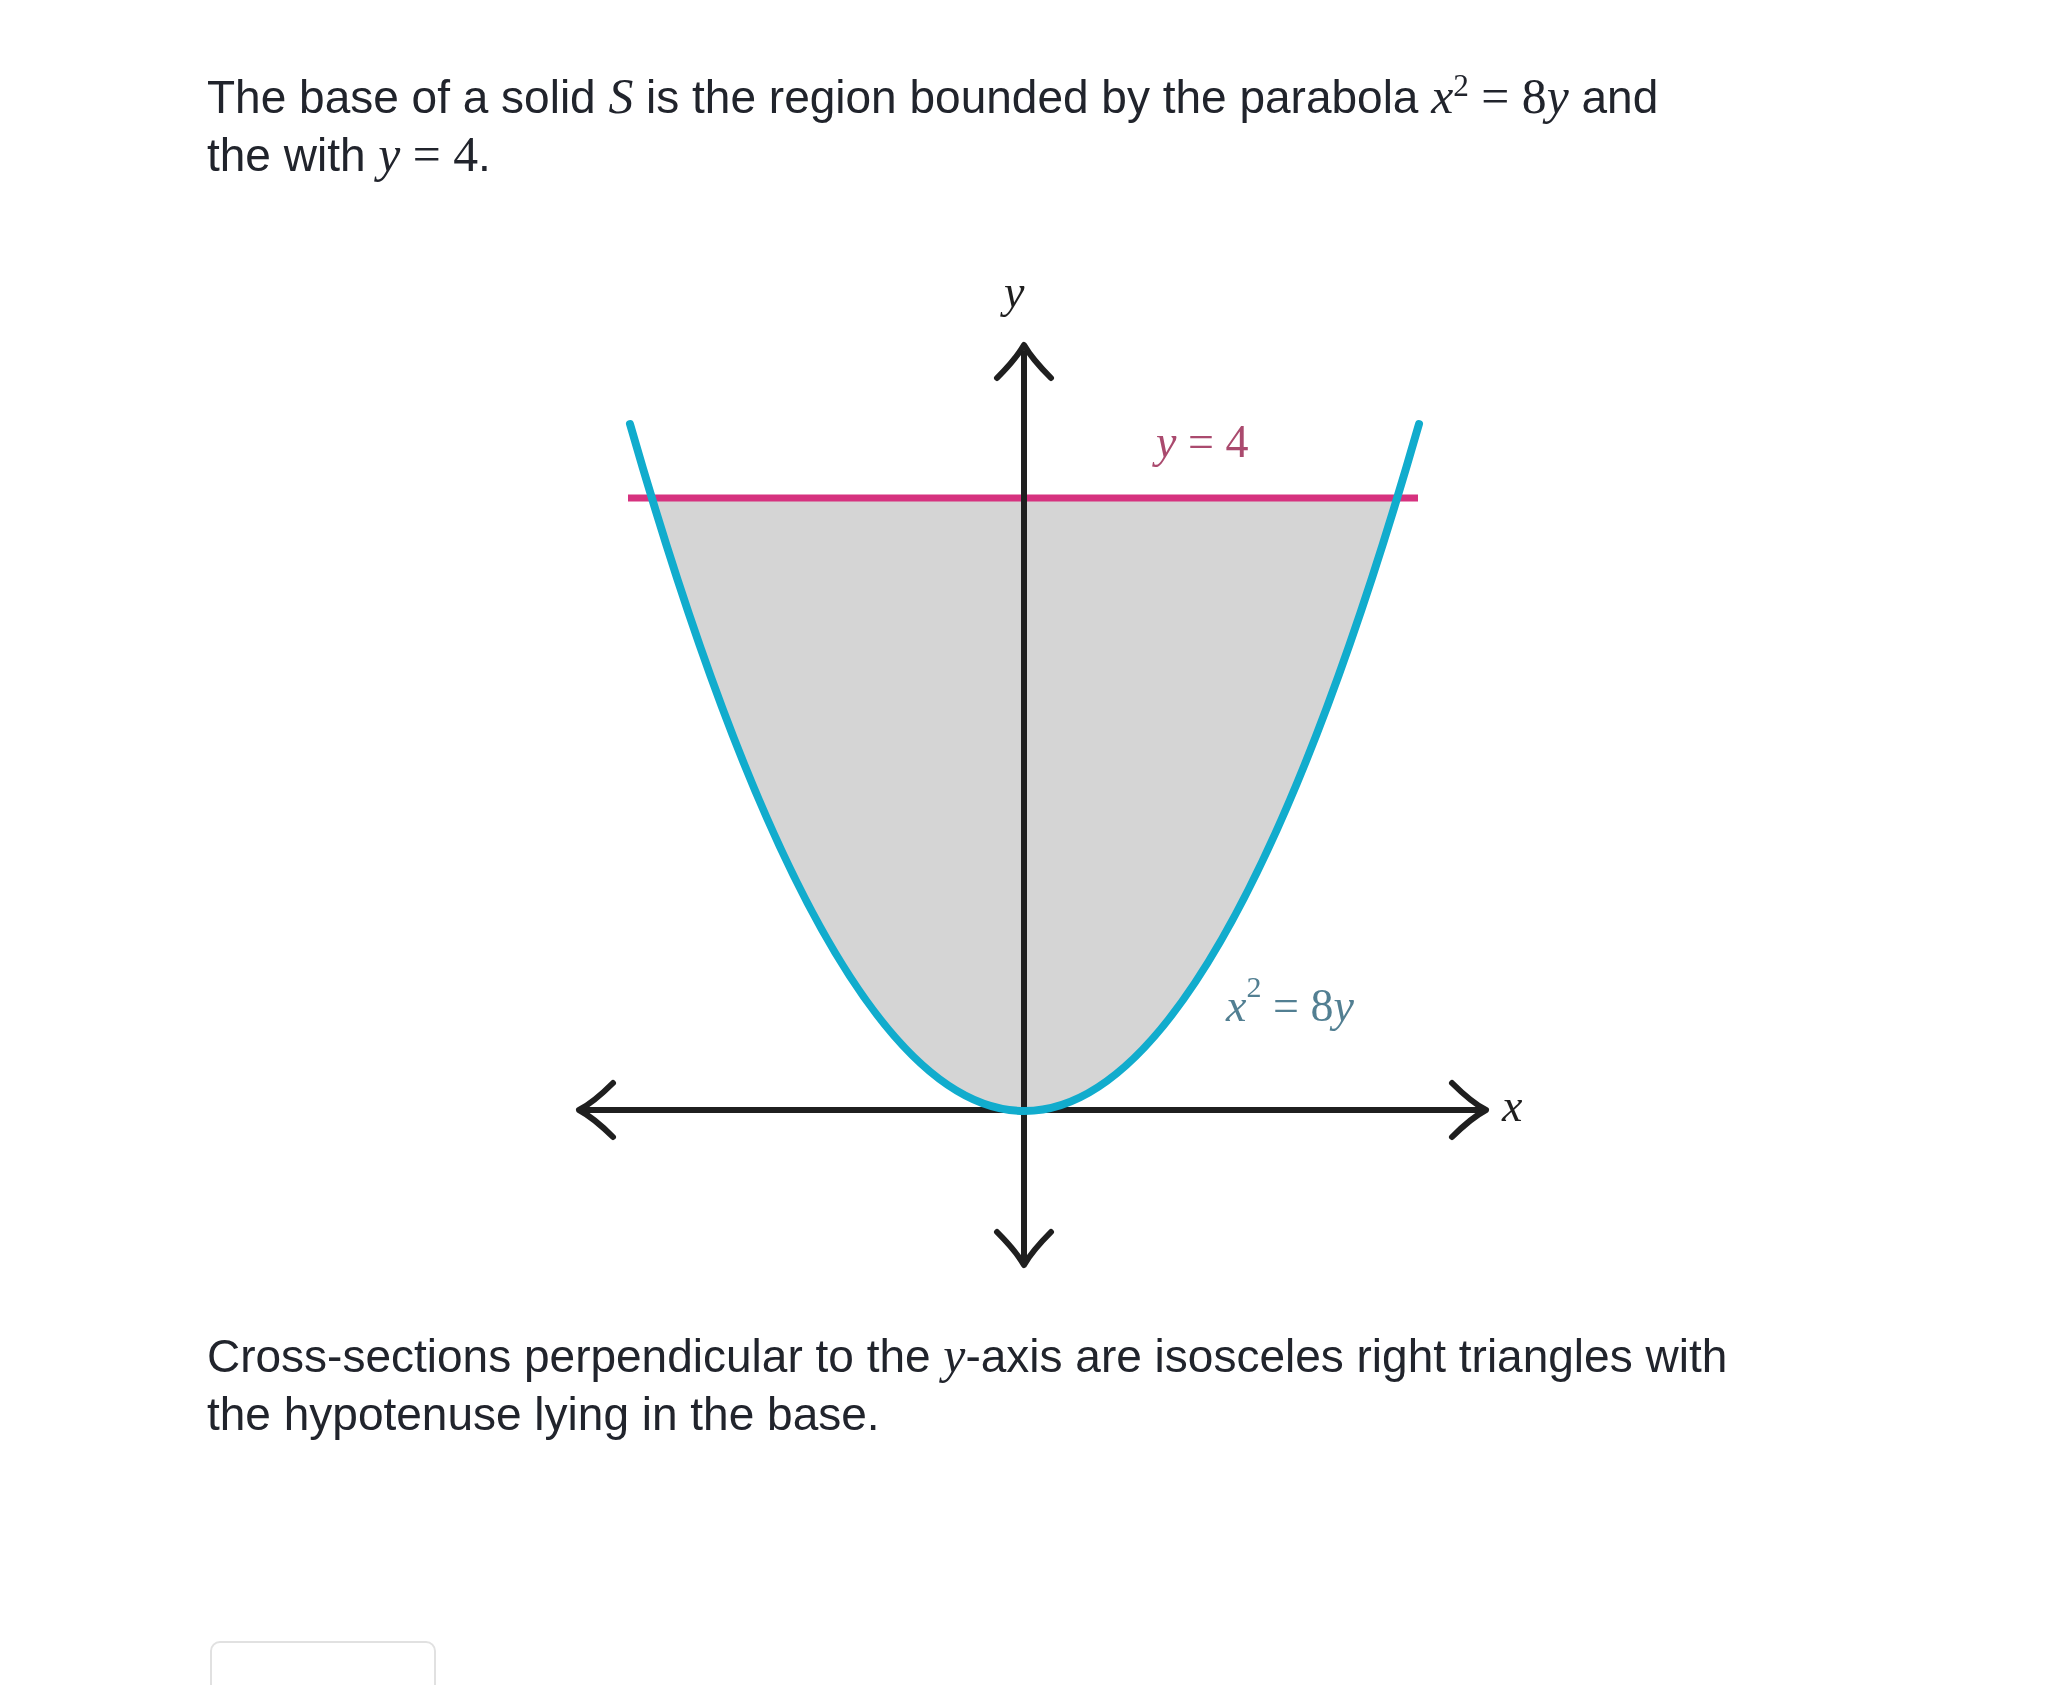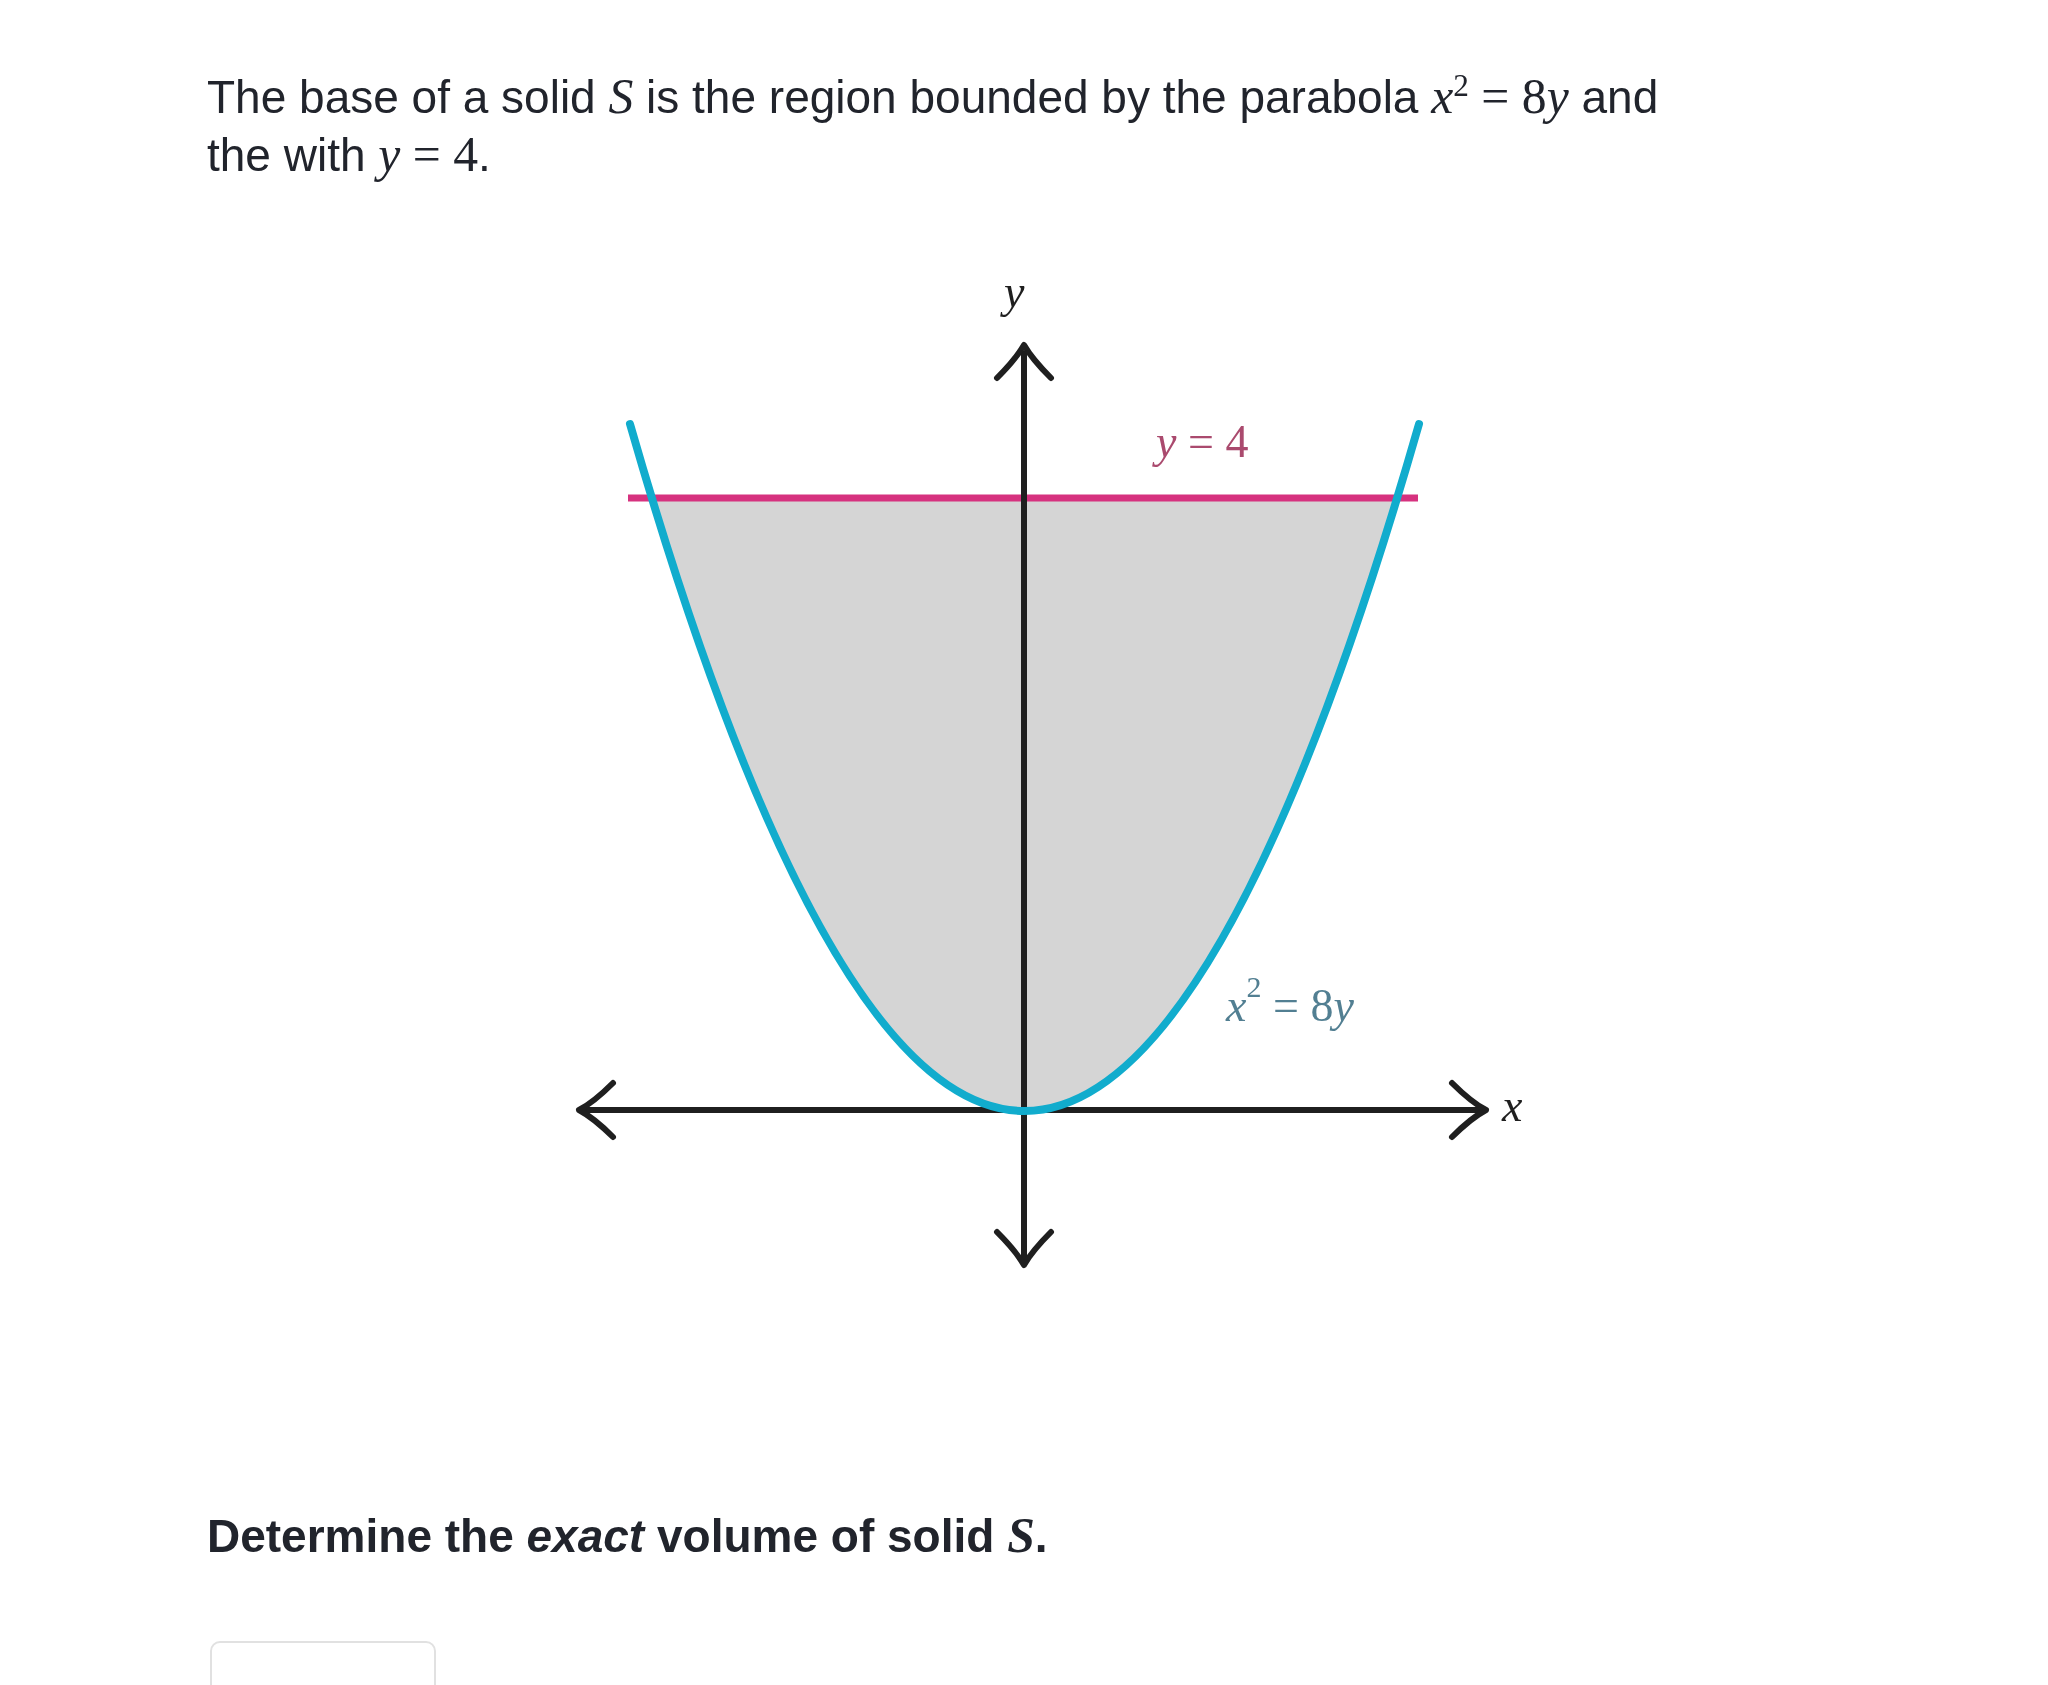--- a/index.html
+++ b/index.html
@@ -119,20 +119,21 @@
 
     <div class="figure-label lbl-line" style="color:#aa4a6e">
       <span class="mi">y</span><span class="mn2"> = </span><span class="mn2">4</span>
     </div>
 
     <div class="figure-label lbl-curve" style="color:#527f92">
       <span class="mi">x</span><sup class="sup2">2</sup><span class="mn2"> = </span><span class="mn2">8</span><span class="mi">y</span>
     </div>
   </div>
 
+  <div class="para crosssec">
+    <span>Cross-sections perpendicular to the </span><span class="math">y</span><span>-axis are isosceles right triangles with</span><br>
+    <span>the hypotenuse lying in the base.</span>
+  </div>
 
-  <div class="para question">
-    <span>Determine the </span><span class="em-italic">exact</span><span> volume of solid </span><span class="math">S</span><span>.</span>
-  </div>
 
   <input type="text" class="answer-box" placeholder="" style="">
 
 </div>
 
 </body></html>

